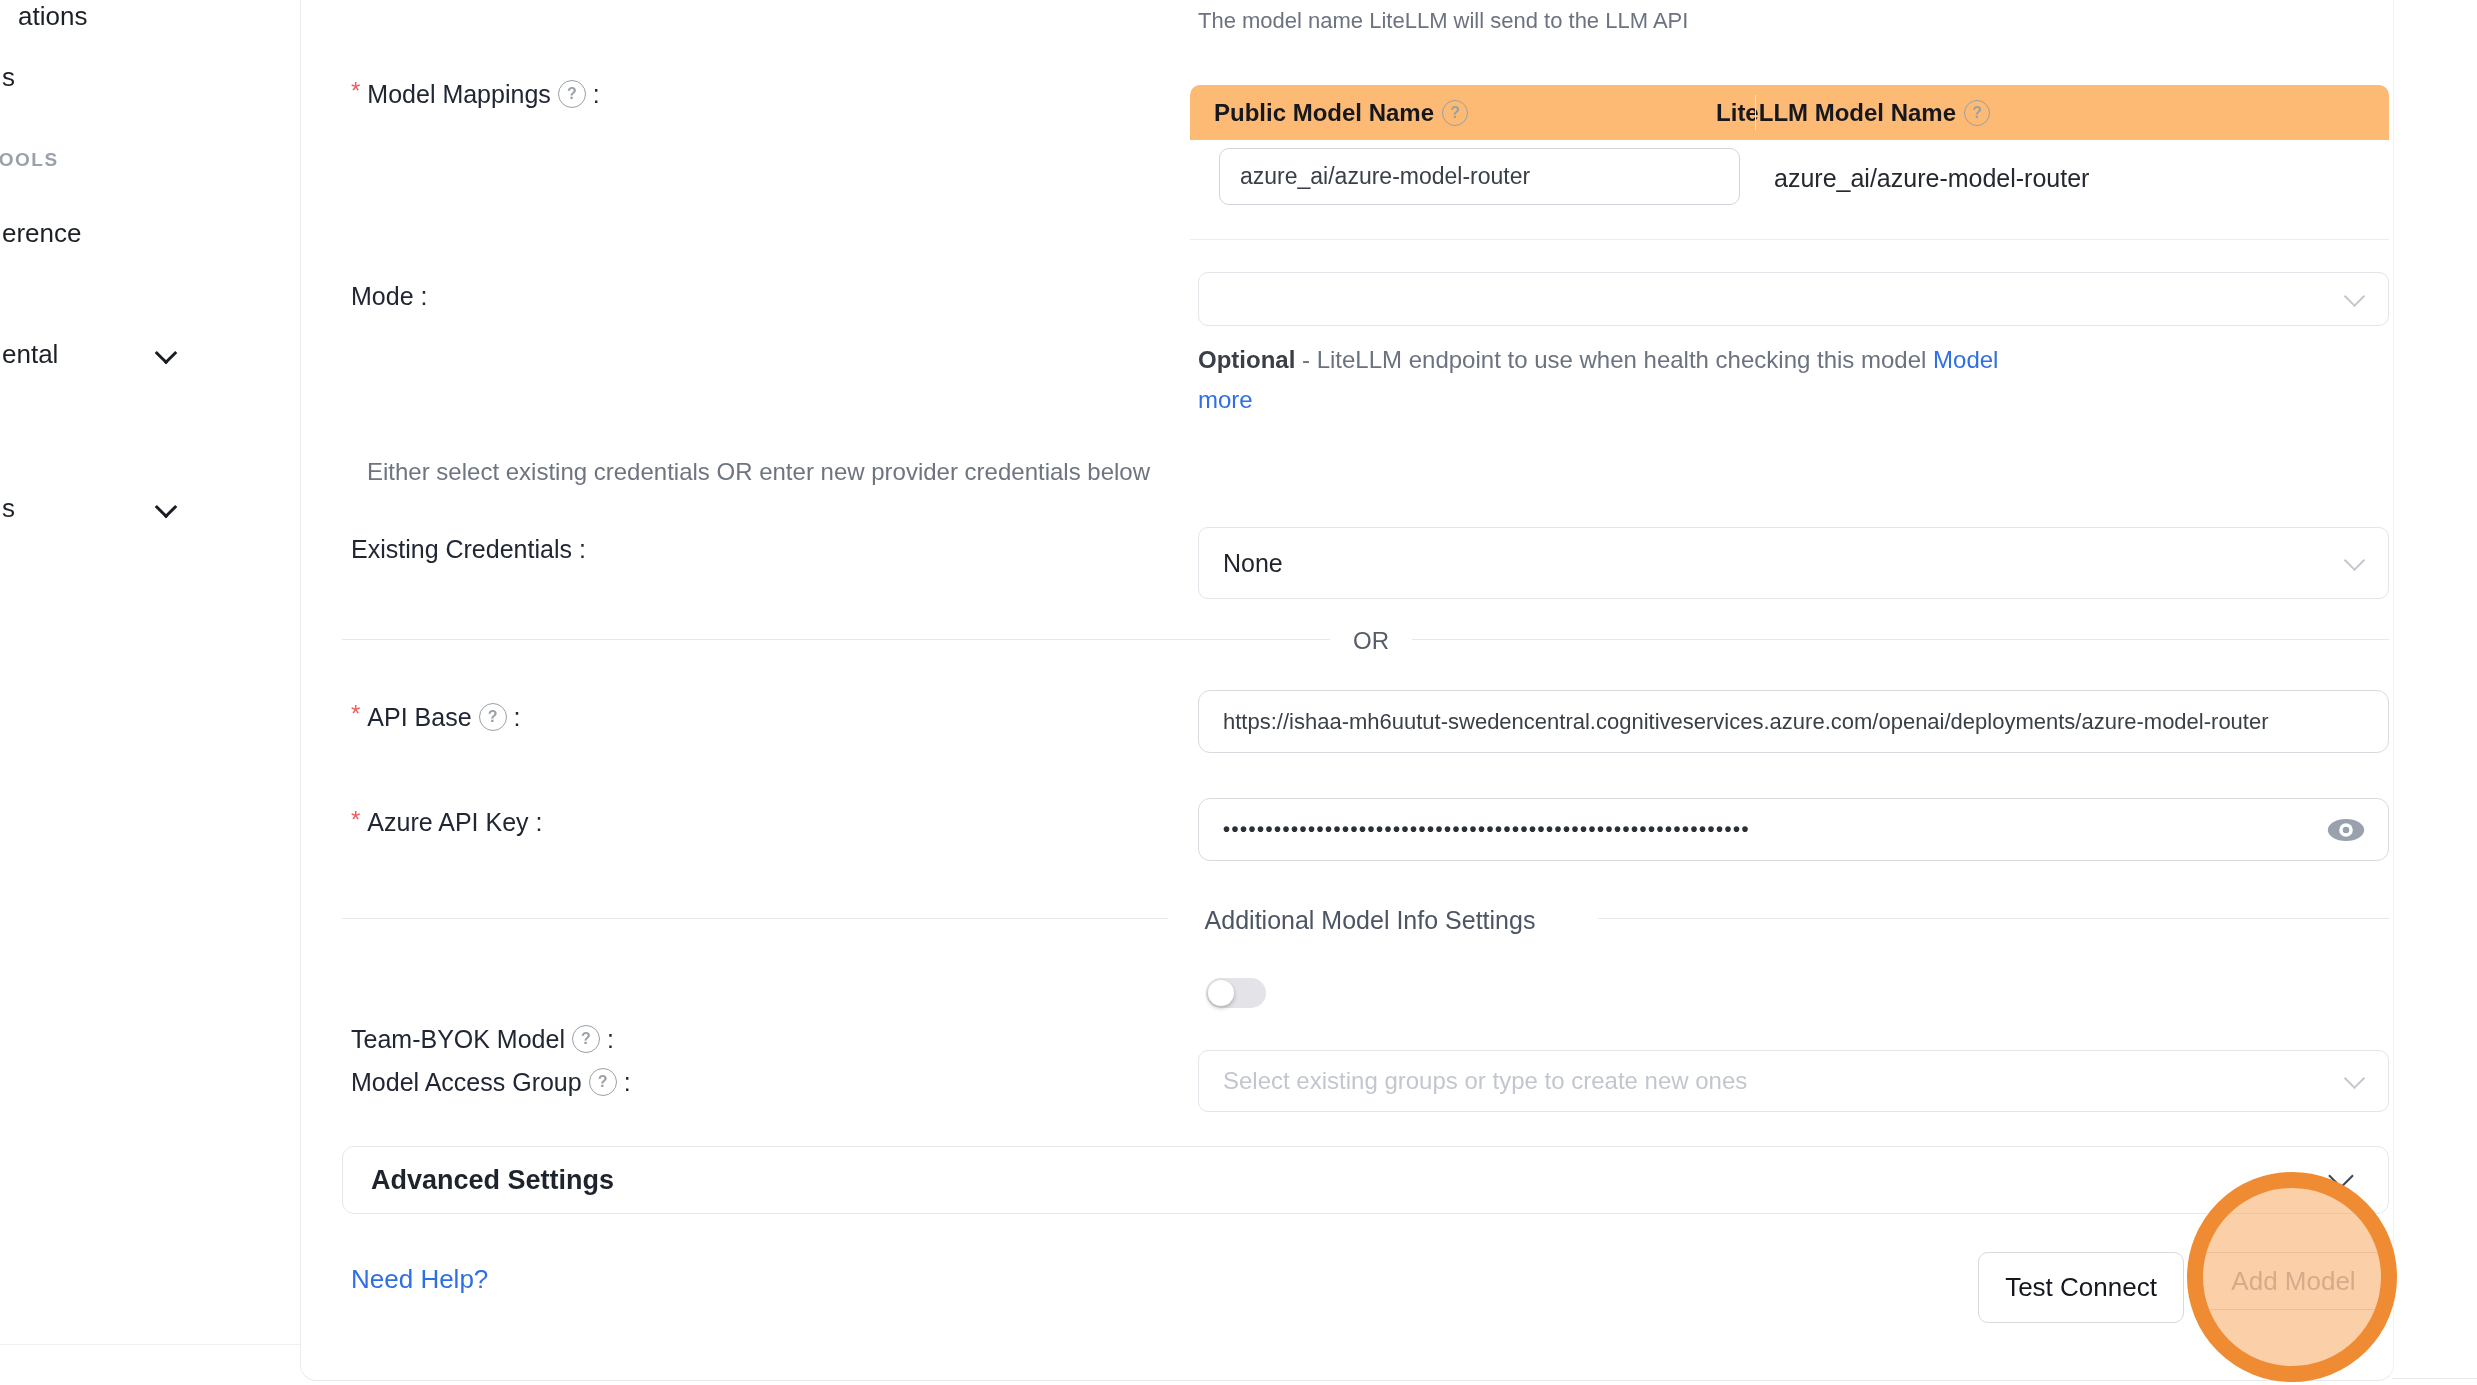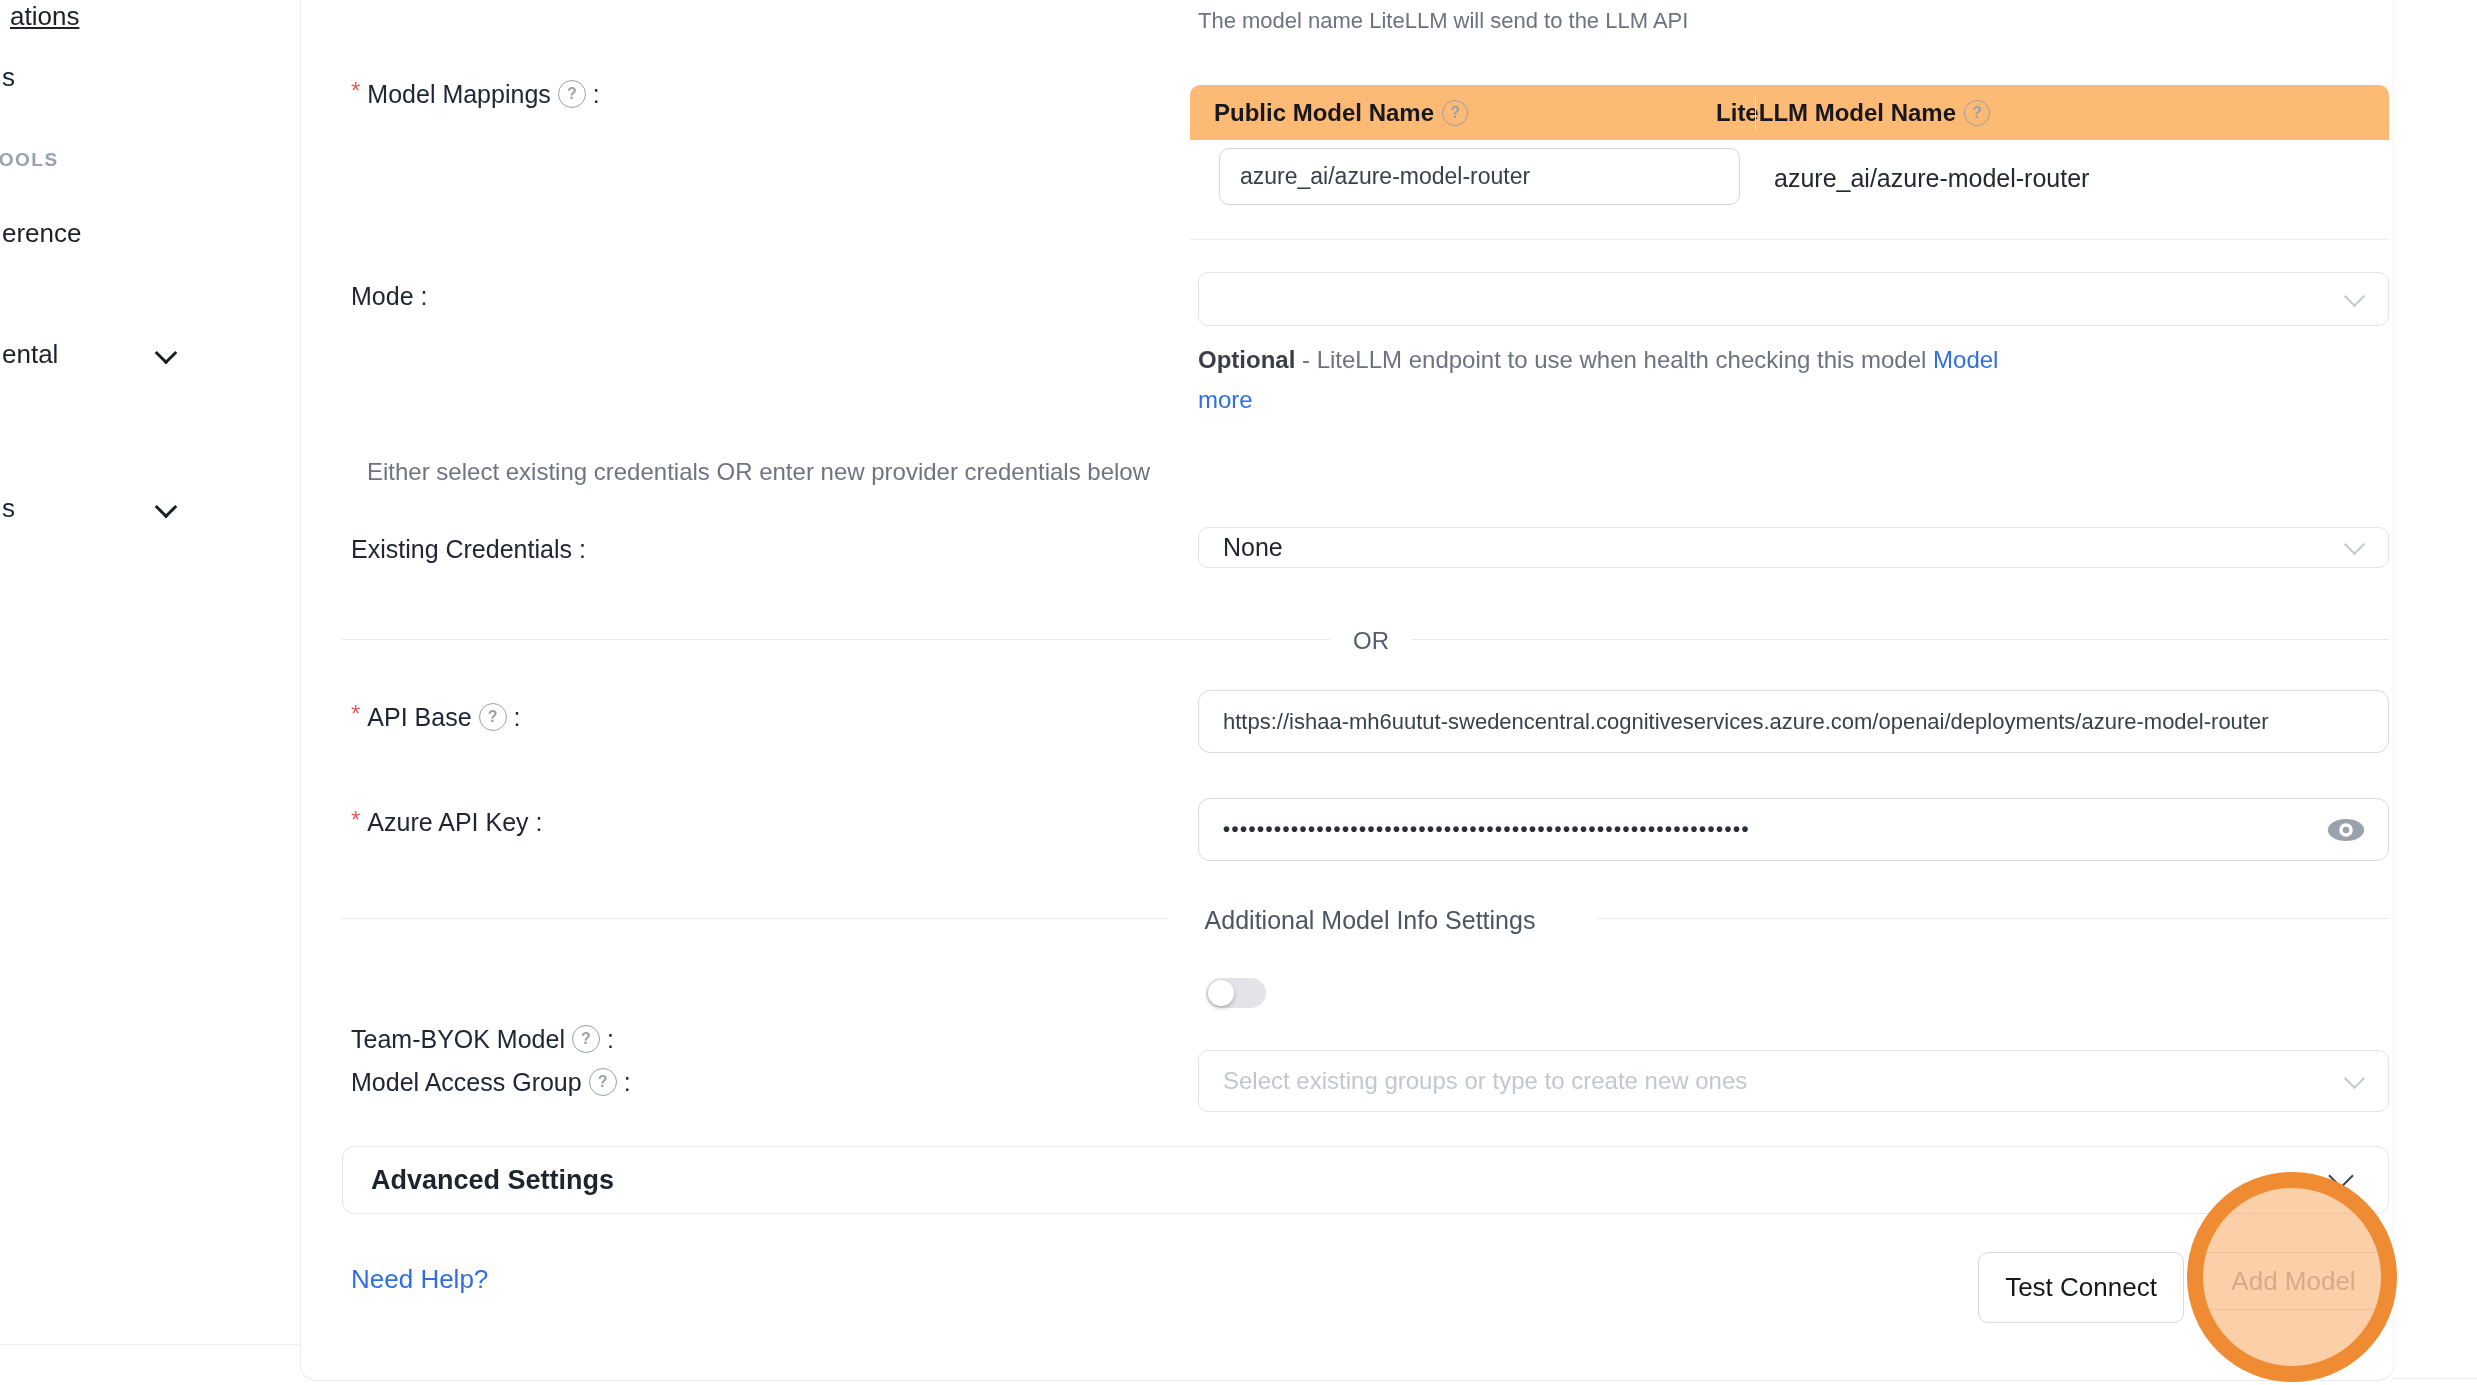--- a/index.html
+++ b/index.html
@@ -87,21 +87,21 @@
     pointer-events:none;z-index:10;
   }
 </style>
 </head>
 <body>
 
 <div class="abs main-card"></div>
 <div class="abs bottom-ext-line"></div>
 <div class="abs sidebar-bottom-line"></div>
 
-<div class="abs side-item" style="left:10px;top:3px;text-decoration:underline;">ations</div>
+<div class="abs side-item" style="left:18px;top:3px;">ations</div>
 <div class="abs side-item" style="left:2px;top:64px;">s</div>
 <div class="abs side-item side-section" style="left:-14px;top:150px;">TOOLS</div>
 <div class="abs side-item" style="left:2px;top:220px;">erence</div>
 <div class="abs side-item" style="left:2px;top:341px;">ental</div>
 <span class="abs chev-dark" style="left:158px;top:345px;"></span>
 <div class="abs side-item" style="left:2px;top:495px;">s</div>
 <span class="abs chev-dark" style="left:158px;top:499px;"></span>
 
 <div class="abs help-gray" style="left:1198px;top:10px;font-size:22px;">The model name LiteLLM will send to the LLM API</div>
 
@@ -140,21 +140,21 @@
   <span style="color:#3a3f47;font-weight:700;">Optional</span><span> - LiteLLM endpoint to use when health checking this model </span><span class="link">Model</span>
 </div>
 <div class="abs help-gray link" style="left:1198px;top:388px;">more</div>
 
 <div class="abs help-gray" style="left:367px;top:460px;color:#6e7480;">Either select existing credentials OR enter new provider credentials below</div>
 
 <div class="abs field-label" style="left:351px;top:537px;">
   <span>Existing Credentials</span>
   <span class="colon">:</span>
 </div>
-<div class="abs select-box" style="left:1198px;top:527px;width:1191px;height:41px;" role="combobox">
+<div class="abs select-box" style="left:1198px;top:527px;width:1191px;height:72px;" role="combobox">
   <span class="select-value">None</span>
   <span class="chev-light"></span>
 </div>
 
 <div class="abs div-line" style="left:342px;top:639px;width:988px;"></div>
 <div class="abs div-text" style="left:1371px;top:627px;">OR</div>
 <div class="abs div-line" style="left:1412px;top:639px;width:977px;"></div>
 
 <div class="abs field-label" style="left:351px;top:703px;">
   <span class="req">*</span>

